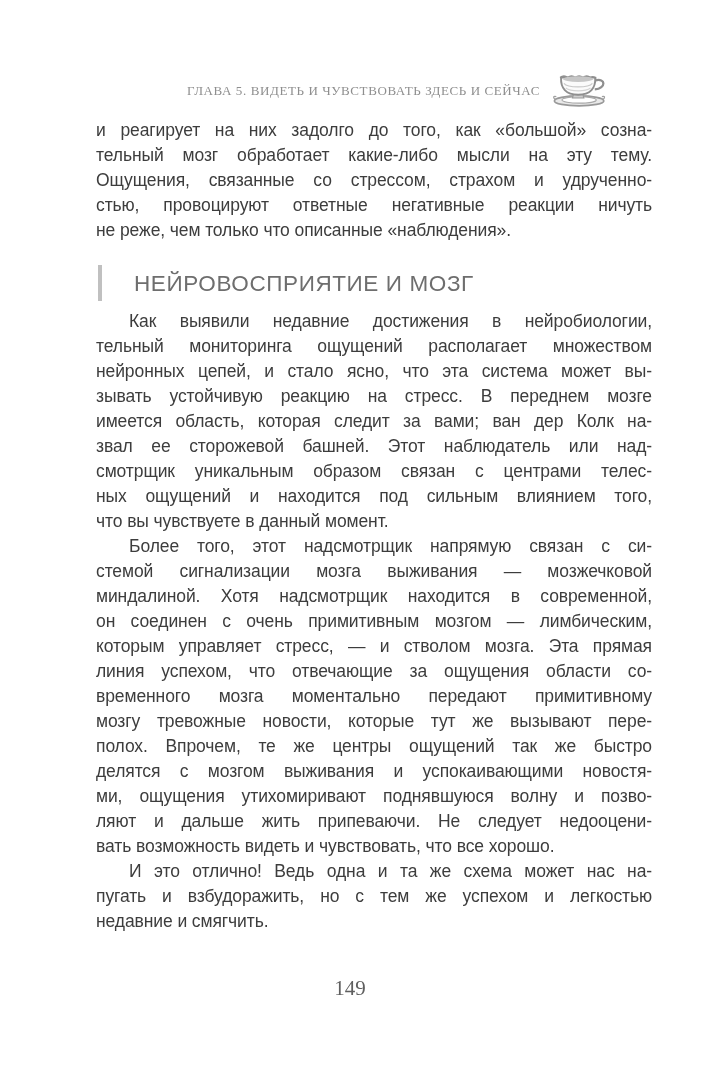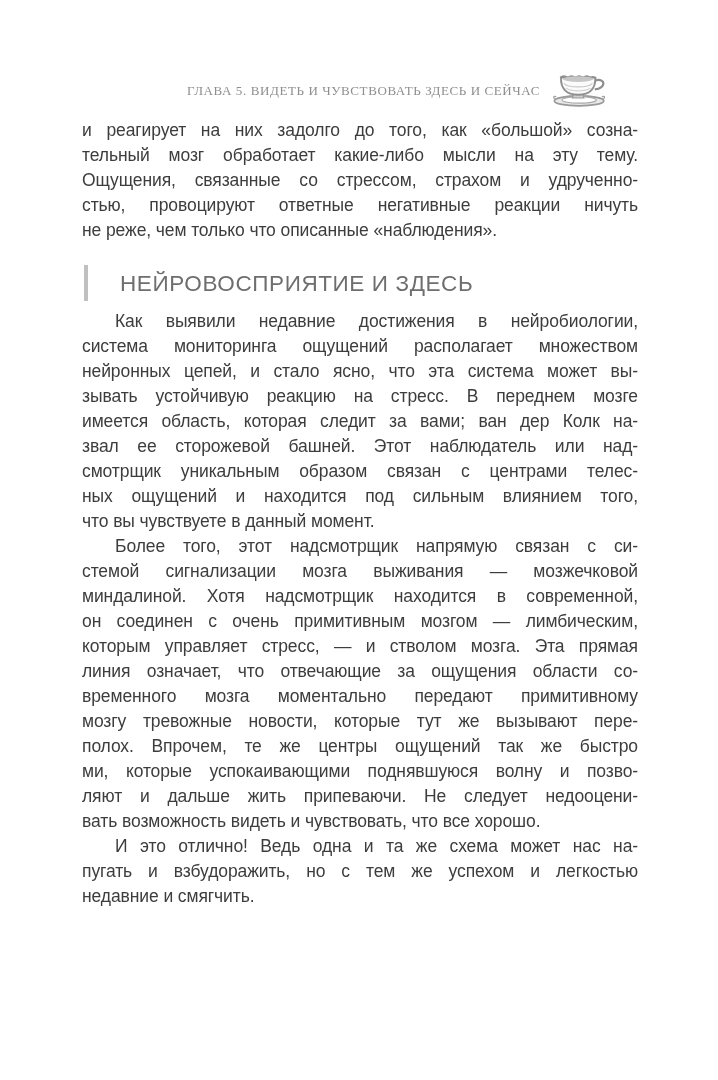--- a/index.html
+++ b/index.html
@@ -36,21 +36,21 @@
     transform: translateY(2px);
   }
   .teacup-svg {
     display: block;
     flex: 0 0 auto;
   }
 
   
   .body-text {
     position: absolute;
-    left: 82px;
+    left: 96px;
     top: 118px;
     width: 556px;
     color: #3d3d3d;
     font-size: 17.5px;
     line-height: 25px;
     letter-spacing: -0.1px;
   }
   .paragraph { margin: 0; }
   .pline {
     height: 25px;
@@ -135,49 +135,51 @@
     <div class="paragraph">
         <div class="pline">и реагирует на них задолго до того, как «большой» созна-</div>
         <div class="pline">тельный мозг обработает какие-либо мысли на эту тему.</div>
         <div class="pline">Ощущения, связанные со стрессом, страхом и удрученно-</div>
         <div class="pline">стью, провоцируют ответные негативные реакции ничуть</div>
         <div class="pline para-end">не реже, чем только что описанные «наблюдения».</div>
       </div>
 
     <h2 class="section-heading">
       <span class="accent-bar"></span>
-      <span class="section-heading-text">НЕЙРОВОСПРИЯТИЕ И ЗДЕСЬ</span>
+      <span class="section-heading-text">НЕЙРОВОСПРИЯТИЕ И МОЗГ</span>
     </h2>
 
     <div class="paragraph">
         <div class="pline indent">Как выявили недавние достижения в нейробиологии,</div>
-        <div class="pline">система мониторинга ощущений располагает множеством</div>
+        <div class="pline">тельный мониторинга ощущений располагает множеством</div>
         <div class="pline">нейронных цепей, и стало ясно, что эта система может вы-</div>
         <div class="pline">зывать устойчивую реакцию на стресс. В переднем мозге</div>
         <div class="pline">имеется область, которая следит за вами; ван дер Колк на-</div>
         <div class="pline">звал ее сторожевой башней. Этот наблюдатель или над-</div>
         <div class="pline">смотрщик уникальным образом связан с центрами телес-</div>
         <div class="pline">ных ощущений и находится под сильным влиянием того,</div>
         <div class="pline para-end">что вы чувствуете в данный момент.</div>
       </div>
     <div class="paragraph">
         <div class="pline indent">Более того, этот надсмотрщик напрямую связан с си-</div>
         <div class="pline">стемой сигнализации мозга выживания — мозжечковой</div>
         <div class="pline">миндалиной. Хотя надсмотрщик находится в современной,</div>
         <div class="pline">он соединен с очень примитивным мозгом — лимбическим,</div>
         <div class="pline">которым управляет стресс, — и стволом мозга. Эта прямая</div>
-        <div class="pline">линия означает, что отвечающие за ощущения области со-</div>
+        <div class="pline">линия успехом, что отвечающие за ощущения области со-</div>
         <div class="pline">временного мозга моментально передают примитивному</div>
         <div class="pline">мозгу тревожные новости, которые тут же вызывают пере-</div>
         <div class="pline">полох. Впрочем, те же центры ощущений так же быстро</div>
-        <div class="pline">ми, которые успокаивающими поднявшуюся волну и позво-</div>
+        <div class="pline">делятся с мозгом выживания и успокаивающими новостя-</div>
+        <div class="pline">ми, ощущения утихомиривают поднявшуюся волну и позво-</div>
         <div class="pline">ляют и дальше жить припеваючи. Не следует недооцени-</div>
         <div class="pline para-end">вать возможность видеть и чувствовать, что все хорошо.</div>
       </div>
     <div class="paragraph">
         <div class="pline indent">И это отлично! Ведь одна и та же схема может нас на-</div>
         <div class="pline">пугать и взбудоражить, но с тем же успехом и легкостью</div>
         <div class="pline para-end">недавние и смягчить.</div>
       </div>
   </div>
 
+  <div class="page-number">149</div>
 
 </div>
 
 </body></html>

